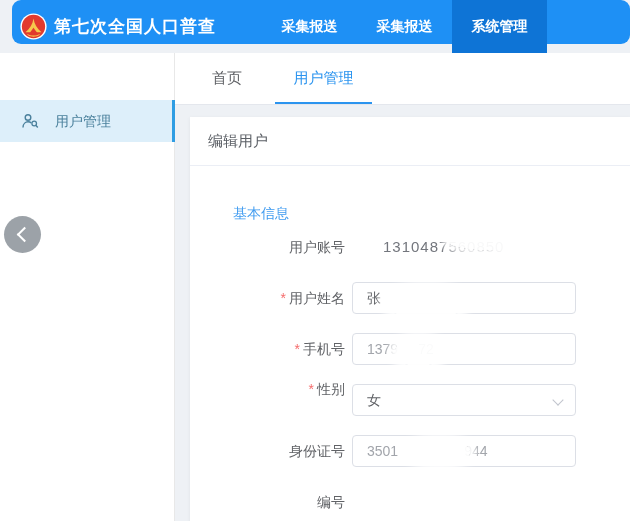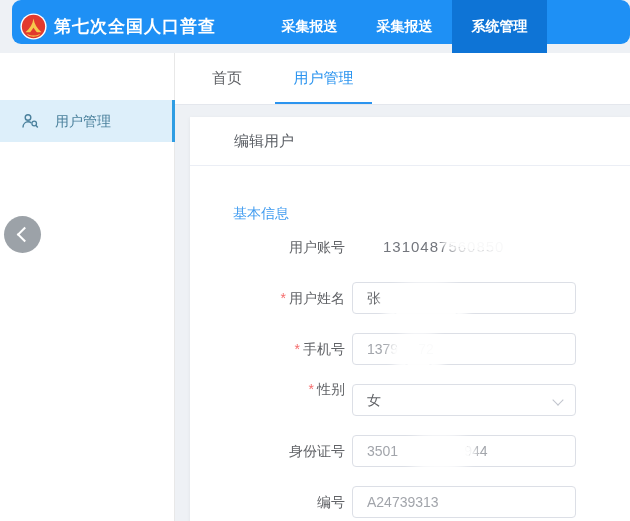--- a/index.html
+++ b/index.html
@@ -42,21 +42,21 @@
   .tab{position:absolute;top:0;height:49px;line-height:49px;font-size:15px;color:#606266;
        text-align:center;cursor:pointer;}
   .tab.t1{left:22px;width:60px;}
   .tab.t2{left:100px;width:97px;}
   .tab.active{color:#2b94ef;border-bottom:2px solid #2b94ef;}
 
   
   .content{position:absolute;left:175px;top:105px;right:0;bottom:0;background:#eef1f5;}
   .card{position:absolute;left:15px;top:12px;right:0;bottom:-4px;background:#fff;
         box-shadow:0 1px 4px rgba(0,0,0,0.06);}
-  .card-header{height:48px;line-height:48px;padding-left:44px;font-size:15px;color:#5c6066;
+  .card-header{height:48px;line-height:48px;padding-left:18px;font-size:15px;color:#5c6066;
                border-bottom:1px solid #ebeef5;}
   .section-title{position:absolute;left:43px;top:88px;font-size:14px;color:#3f9bf0;}
 
   
   .f-label{position:absolute;left:0;width:155px;text-align:right;font-size:14px;color:#606266;
            white-space:nowrap;}
   .f-label .star{color:#f56c6c;margin-right:3px;font-size:14px;}
   .static-value{position:absolute;left:193px;top:120px;height:20px;line-height:20px;
                 font-size:15px;color:#73767d;letter-spacing:1px;white-space:nowrap;}
   .inputbox{position:absolute;left:162px;width:224px;height:32px;box-sizing:border-box;
@@ -149,20 +149,17 @@
         <span class="chev-down"></span>
       </div>
 
       <div class="f-label" style="top:318px;height:32px;line-height:32px;">身份证号</div>
       <div class="inputbox" style="top:318px;">
         <span class="muted">3501</span><span class="gap66"></span><span class="muted">944</span>
       </div>
       <div class="smudge sm-id"></div>
 
       <div class="f-label" style="top:369px;height:32px;line-height:32px;">编号</div>
-      <div class="inputbox" style="top:369px;">
-        <span class="muted">A24739313</span>
-      </div>
 
     </div>
   </div>
 
 </div>
 
 </body></html>

